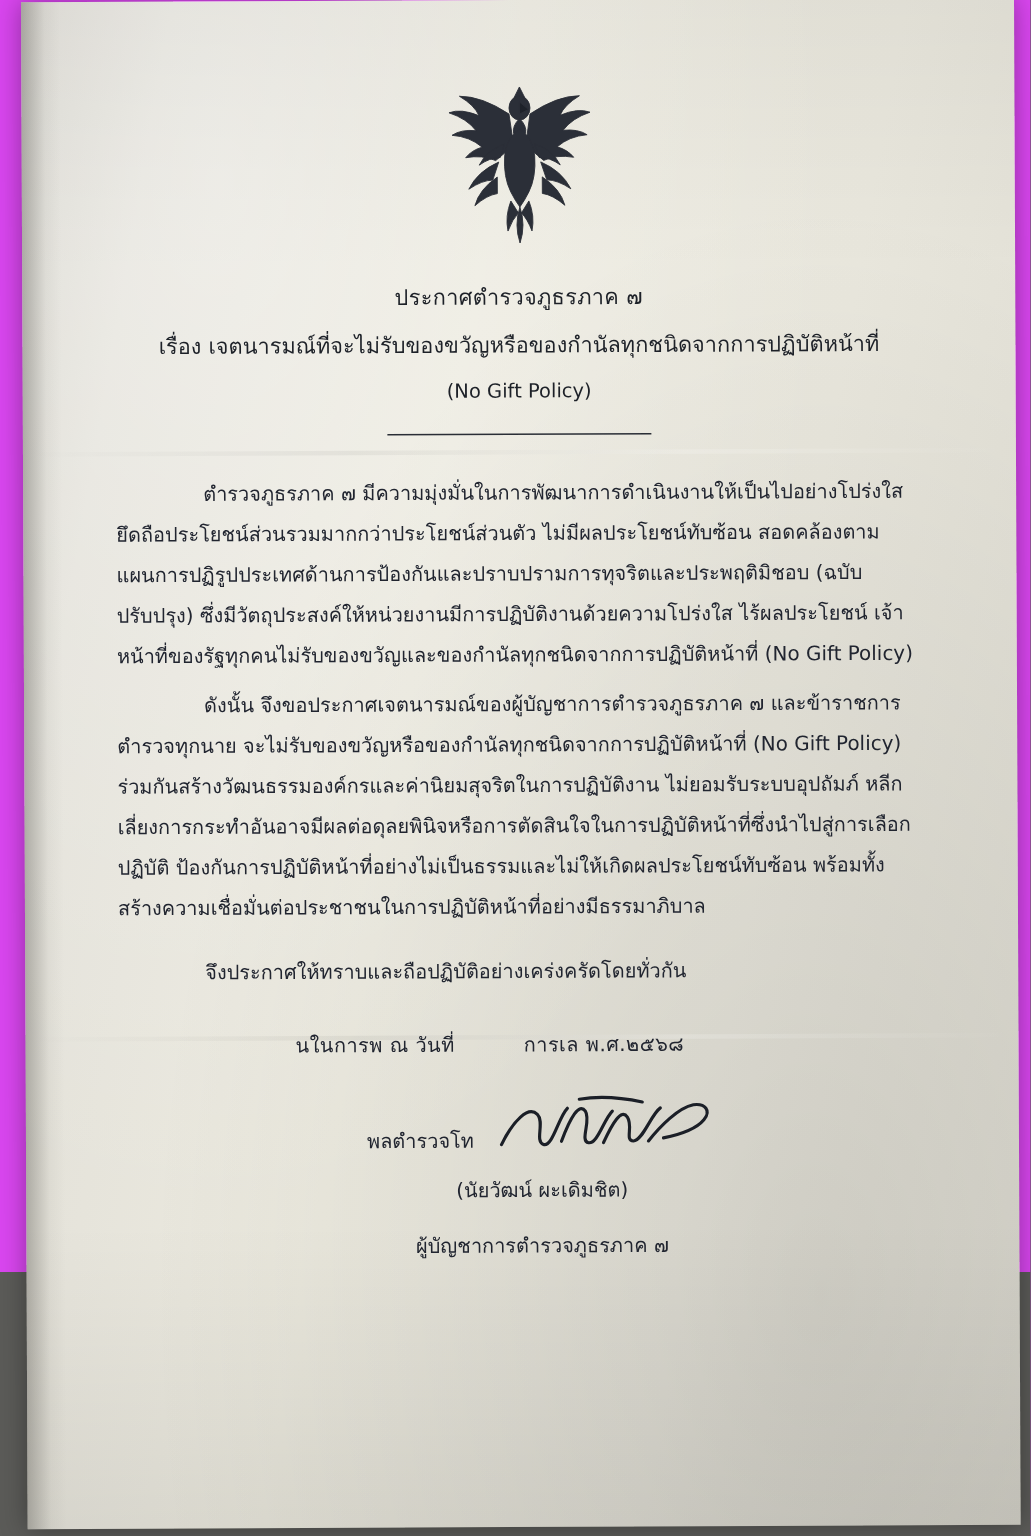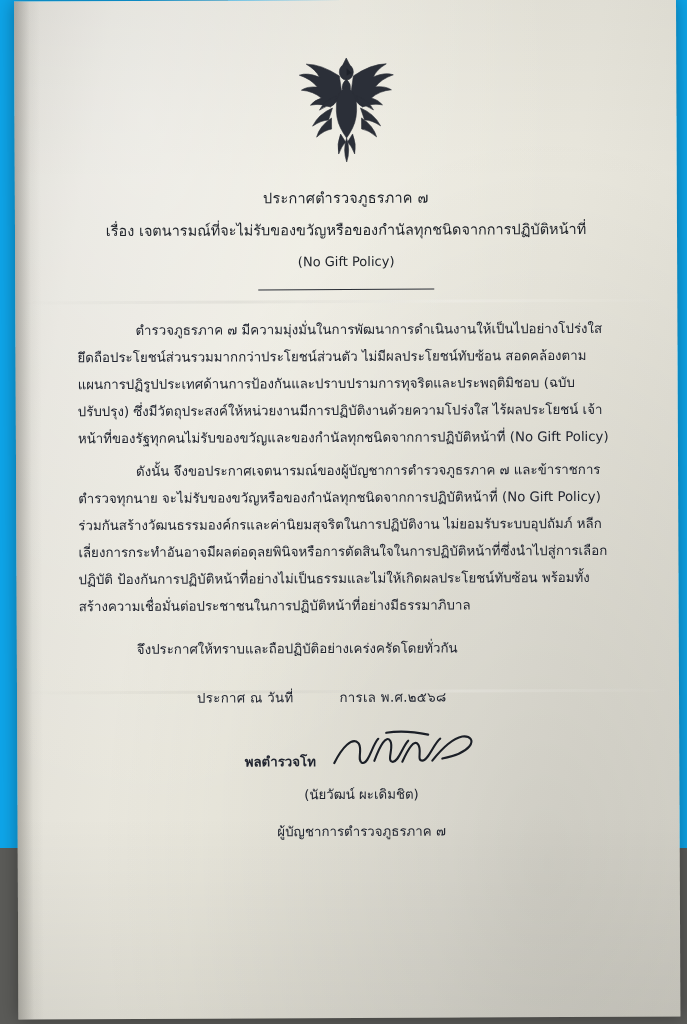--- a/index.html
+++ b/index.html
@@ -11,21 +11,21 @@
     width: 687px;
     height: 1024px;
     overflow: hidden;
     font-family: "DejaVu Sans", sans-serif;
   }
 
   #page {
     position: relative;
     width: 687px;
     height: 848px;
-    background: #0ea5e9;
+    background: #d946ef;
   }
 
   
   #sheet {
     position: absolute;
     left: 14px;
     top: 0px;
     width: 662px;
     height: 1018px;
     background: linear-gradient(100deg, #d6d4cc 0%, #e3e1d9 12%, #eceadf 40%, #e9e7dd 70%, #dedcd2 100%);
@@ -135,21 +135,20 @@
   .sig-row {
     display: flex;
     align-items: flex-end;
     justify-content: center;
     gap: 12px;
     height: 40px;
   }
   .sig-rank {
     font-size: 13.3px;
     padding-bottom: 2px;
-    font-weight: bold;
   }
   .sig-scribble {
     width: 150px;
     height: 44px;
     position: relative;
     top: -4px;
   }
   .sig-name {
     margin-top: 4px;
     font-size: 13.3px;
@@ -215,21 +214,21 @@
       <div class="hd hd-2">เรื่อง เจตนารมณ์ที่จะไม่รับของขวัญหรือของกำนัลทุกชนิดจากการปฏิบัติหน้าที่</div>
       <div class="hd hd-3">(No Gift Policy)</div>
       <div class="rule"></div>
 
       <div class="body">
         <p class="para">ตำรวจภูธรภาค ๗ มีความมุ่งมั่นในการพัฒนาการดำเนินงานให้เป็นไปอย่างโปร่งใส ยึดถือประโยชน์ส่วนรวมมากกว่าประโยชน์ส่วนตัว ไม่มีผลประโยชน์ทับซ้อน สอดคล้องตามแผนการปฏิรูปประเทศด้านการป้องกันและปราบปรามการทุจริตและประพฤติมิชอบ (ฉบับปรับปรุง) ซึ่งมีวัตถุประสงค์ให้หน่วยงานมีการปฏิบัติงานด้วยความโปร่งใส ไร้ผลประโยชน์ เจ้าหน้าที่ของรัฐทุกคนไม่รับของขวัญและของกำนัลทุกชนิดจากการปฏิบัติหน้าที่ (No Gift Policy)</p>
         <p class="para">ดังนั้น จึงขอประกาศเจตนารมณ์ของผู้บัญชาการตำรวจภูธรภาค ๗ และข้าราชการตำรวจทุกนาย จะไม่รับของขวัญหรือของกำนัลทุกชนิดจากการปฏิบัติหน้าที่ (No Gift Policy) ร่วมกันสร้างวัฒนธรรมองค์กรและค่านิยมสุจริตในการปฏิบัติงาน ไม่ยอมรับระบบอุปถัมภ์ หลีกเลี่ยงการกระทำอันอาจมีผลต่อดุลยพินิจหรือการตัดสินใจในการปฏิบัติหน้าที่ซึ่งนำไปสู่การเลือกปฏิบัติ ป้องกันการปฏิบัติหน้าที่อย่างไม่เป็นธรรมและไม่ให้เกิดผลประโยชน์ทับซ้อน พร้อมทั้งสร้างความเชื่อมั่นต่อประชาชนในการปฏิบัติหน้าที่อย่างมีธรรมาภิบาล</p>
         <p class="para closing">จึงประกาศให้ทราบและถือปฏิบัติอย่างเคร่งครัดโดยทั่วกัน</p>
 
         <div class="dateline">
-          <span>ประกาศ ณ วันที่</span><span class="gap"></span><span>การเล พ.ศ.๒๕๖๘</span>
+          <span>นในการพ ณ วันที่</span><span class="gap"></span><span>การเล พ.ศ.๒๕๖๘</span>
         </div>
 
         <div class="sig-block">
           <div class="sig-row">
             <span class="sig-rank">พลตำรวจโท</span>
             <span class="sig-scribble">
               <svg viewBox="0 0 150 44" width="150" height="44" aria-hidden="true">
                 <g fill="none" stroke="#1b1f27" stroke-width="2.1" stroke-linecap="round" stroke-linejoin="round">
                   <path d="M6 34 C14 18, 24 8, 30 14 C35 19, 28 32, 34 34 C40 36, 44 16, 50 10"></path>
                   <path d="M46 32 C52 16, 58 6, 62 12 C66 18, 58 32, 64 33 C70 34, 74 18, 80 12"></path>

